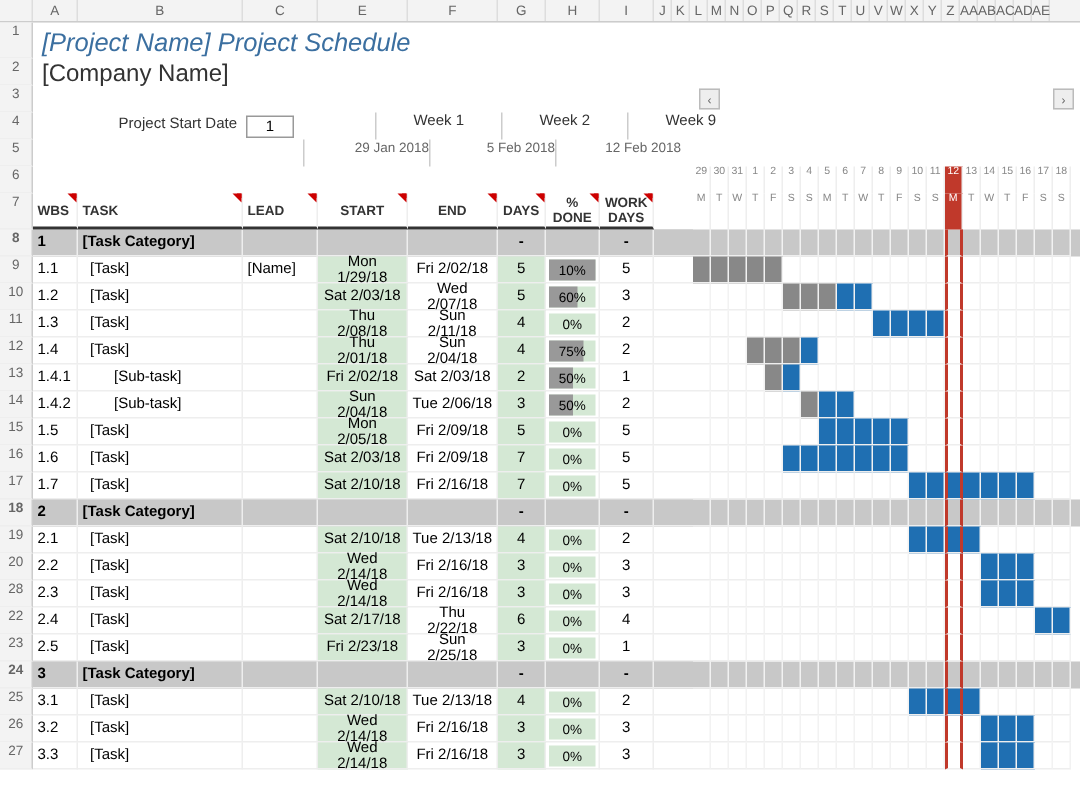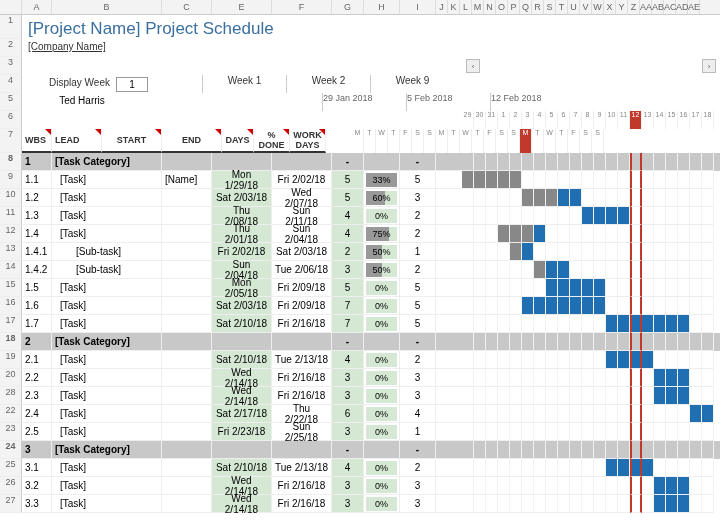--- a/index.html
+++ b/index.html
@@ -3,29 +3,29 @@
 <meta charset="utf-8">
 <style>
 * { box-sizing: border-box; margin: 0; padding: 0; }
 body { font-family: Arial, sans-serif; font-size: 10px; background: #fff; width: 720px; height: 532px; overflow: hidden; }
 .sheet { display: flex; flex-direction: column; height: 100%; }
 .col-headers { display: flex; background: #f3f3f3; border-bottom: 1px solid #ccc; font-size: 9px; color: #666; height: 15px; }
 .col-headers div { border-right: 1px solid #ddd; text-align: center; line-height: 15px; }
 .row-hdr { width: 22px; background: #f3f3f3; border-right: 1px solid #ccc; border-bottom: 1px solid #eee; text-align: center; font-size: 9px; color: #666; flex-shrink: 0; }
 .row { display: flex; align-items: stretch; min-height: 18px; }
 .cell { border-right: 1px solid #eee; border-bottom: 1px solid #eee; padding: 2px 3px; font-size: 10px; display: flex; align-items: center; }
-.title { color: #3b6fa0; font-size: 17px; font-weight: normal; padding: 4px 6px; }
-.subtitle { color: #333; font-size: 10px; padding: 2px 6px; text-decoration: underline; }
+.title { color: #3b6fa0; font-size: 17px; font-weight: normal; padding: 4px 6px; font-style: italic; }
+.subtitle { color: #333; font-size: 16px; padding: 2px 6px; }
 .link { color: #2b6cb0; text-decoration: underline; font-style: italic; font-size: 9px; }
 .copyright { color: #888; font-size: 8px; font-style: italic; }
 .label-right { text-align: right; color: #333; }
 .input-boxed { border: 1px solid #999; background: #fff; padding: 1px 4px; }
 .scroll-btn { width: 14px; height: 14px; background: #eee; border: 1px solid #bbb; display: flex; align-items: center; justify-content: center; font-size: 8px; color: #666; cursor: pointer; }
 .week-header { text-align: center; font-size: 10px; color: #333; border-left: 1px solid #ccc; }
-.week-date { text-align: left; font-size: 9px; color: #666; border-left: 1px solid #ccc; }
+.week-date { text-align: right; font-size: 9px; color: #666; border-left: 1px solid #ccc; }
 .day-cell { width: 12px; text-align: center; font-size: 7px; color: #888; border-right: 1px solid #eee; flex-shrink: 0; }
 .day-cell.red { background: #c0392b; color: #fff; }
 .th { font-weight: bold; font-size: 9px; color: #333; background: #fff; border-bottom: 2px solid #333; position: relative; }
 .th::after { content: ''; position: absolute; top: 0; right: 0; border: 3px solid transparent; border-top-color: #c00; border-right-color: #c00; }
 .cat-row { background: #c8c8c8; font-weight: bold; }
 .cat-row .cell { background: #c8c8c8; }
 .task-name { padding-left: 8px; }
 .sub-task { padding-left: 24px; }
 .green-cell { background: #d4e8d4; }
 .pct-bar { position: relative; width: 100%; height: 14px; background: #d4e8d4; display: flex; align-items: center; justify-content: center; }
@@ -93,32 +93,31 @@
         <div class="row-hdr">3</div>
         <div style="width:440px"></div>
   <div style="flex:1;display:flex;align-items:center;padding:0 4px">
     <div class="scroll-btn">‹</div>
     <div style="flex:1"></div>
     <div class="scroll-btn">›</div>
   </div>
       </div>
       <div class="row" style="height:18px">
         <div class="row-hdr">4</div>
-  <div class="label-right" style="width:92px;padding:2px 4px">Display Week</div>
+        <div class="label-right" style="width:140px;padding:2px 4px">Project Start Date</div>
   <div style="width:36px;text-align:center;padding:2px">
           <div class="input-boxed" style="text-align:center">1</div>
         </div>
   <div style="width:52px"></div>
         <div class="week-header" style="width:84px">Week 1</div>
         <div class="week-header" style="width:84px">Week 2</div>
         <div class="week-header" style="width:84px">Week 9</div>
       </div>
       <div class="row" style="height:16px">
         <div class="row-hdr">5</div>
-  <div style="width:120px;padding:2px;text-align:center">Ted Harris</div>
   <div style="width:180px"></div>
         <div class="week-date" style="width:84px">29 Jan 2018</div>
         <div class="week-date" style="width:84px">5 Feb 2018</div>
         <div class="week-date" style="width:84px">12 Feb 2018</div>
       </div>
       <div class="row" style="height:14px">
         <div class="row-hdr">6</div>
         <div style="width:440px"></div>
         <div class="day-cell">29</div>
         <div class="day-cell">30</div>
@@ -138,20 +137,21 @@
         <div class="day-cell">13</div>
         <div class="day-cell">14</div>
         <div class="day-cell">15</div>
         <div class="day-cell">16</div>
         <div class="day-cell">17</div>
         <div class="day-cell">18</div>
       </div>
       <div class="row" style="height:24px">
         <div class="row-hdr">7</div>
         <div class="cell th c-wbs">WBS</div>
+        <div class="cell th c-task">TASK</div>
         <div class="cell th c-lead">LEAD</div>
         <div class="cell th c-start">START</div>
         <div class="cell th c-end">END</div>
         <div class="cell th c-days">DAYS</div>
         <div class="cell th c-pct">%<br>DONE</div>
         <div class="cell th c-work">WORK<br>DAYS</div>
         <div style="width:26px"></div>
         <div class="day-cell">M</div>
         <div class="day-cell">T</div>
         <div class="day-cell">W</div>
@@ -215,21 +215,21 @@
         <div class="row-hdr">9</div>
         <div class="cell c-wbs">1.1</div>
       <div class="cell c-task task-name">[Task]</div>
       <div class="cell c-lead">[Name]</div>
       <div class="cell c-start green-cell">Mon 1/29/18</div>
       <div class="cell c-end">Fri 2/02/18</div>
       <div class="cell c-days green-cell">5</div>
       <div class="cell c-pct">
           <div class="pct-bar">
             <div class="pct-fill" style="width:100%"></div>
-            <span class="pct-text">33%</span>
+            <span class="pct-text">10%</span>
           </div>
         </div>
       <div class="cell c-work">5</div>
         <div style="width:26px;border-bottom:1px solid #eee" class=""></div>
         <div class="gantt-cell " style="background:#888"></div>
         <div class="gantt-cell " style="background:#888"></div>
         <div class="gantt-cell " style="background:#888"></div>
         <div class="gantt-cell " style="background:#888"></div>
         <div class="gantt-cell " style="background:#888"></div>
         <div class="gantt-cell " style=""></div>

